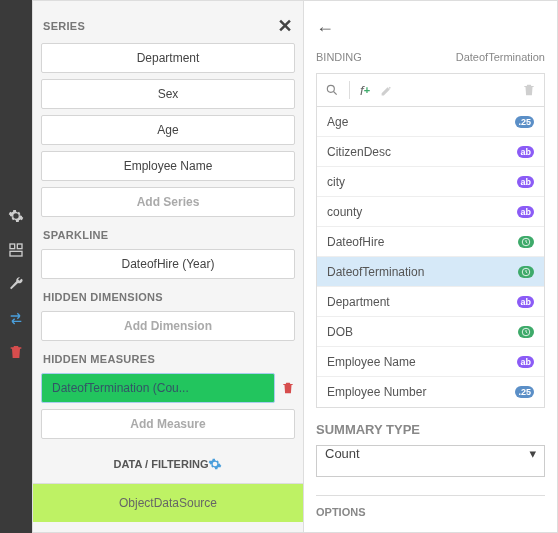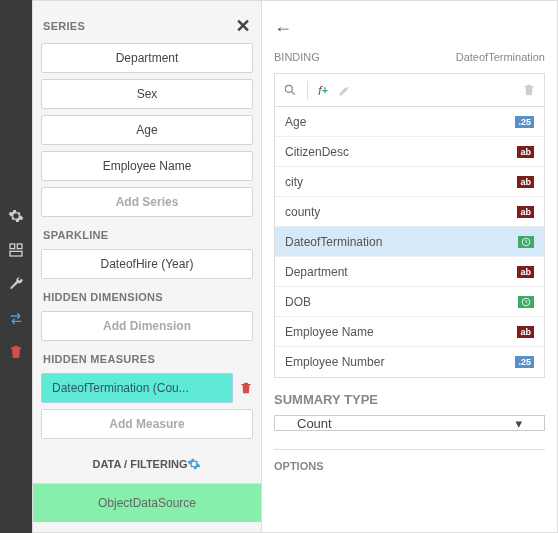--- a/index.html
+++ b/index.html
@@ -1,51 +1,51 @@
 <!DOCTYPE html>
 <html><head>
 <meta charset="utf-8">
 <style>
 * { box-sizing: border-box; margin: 0; padding: 0; font-family: Arial, sans-serif; }
 body { background: #fff; width: 558px; height: 533px; overflow: hidden; position: relative; }
 .container { display: flex; height: 100%; filter: drop-shadow(3px 3px 5px rgba(0,0,0,0.3)); }
 .tool-rail { width: 32px; background: #3a3a3a; display: flex; flex-direction: column; padding-top: 200px; gap: 2px; }
 .tool-rail .ticon { width: 32px; height: 32px; display: flex; align-items: center; justify-content: center; color: #ccc; cursor: pointer; }
 .tool-rail .ticon.red { color: #d64d4d; }
-.panel-left { width: 230px; background: #f5f5f5; border: 1px solid #ddd; display: flex; flex-direction: column; padding: 10px 8px 0 8px; overflow: hidden; }
+.panel-left { width: 272px; background: #f5f5f5; border: 1px solid #ddd; display: flex; flex-direction: column; padding: 10px 8px 0 8px; overflow: hidden; }
 .panel-right { flex: 1; background: #fff; border: 1px solid #ddd; border-left: none; display: flex; flex-direction: column; padding: 10px 12px 0 12px; overflow: hidden; }
 .section-header { font-size: 11px; color: #777; font-weight: bold; letter-spacing: 0.3px; padding: 6px 2px 8px 2px; display: flex; justify-content: space-between; align-items: center; }
 .close-x { font-size: 18px; color: #444; cursor: pointer; line-height: 1; }
 .pill { background: #fff; border: 1px solid #d5d5d5; border-radius: 2px; height: 30px; display: flex; align-items: center; justify-content: center; font-size: 12px; color: #444; margin-bottom: 6px; cursor: pointer; }
 .pill.ghost { color: #aaa; font-weight: bold; }
-.pill.selected { background: #5eead4; border-color: #a8cdef; color: #356; text-align: right; }
+.pill.selected { background: #22c55e; border-color: #a8cdef; color: #356; text-align: right; }
 .pill-row { display: flex; align-items: center; gap: 6px; margin-bottom: 6px; }
 .pill-row .pill { flex: 1; margin-bottom: 0; justify-content: flex-start; padding-left: 10px; overflow: hidden; white-space: nowrap; text-overflow: ellipsis; }
 .del-icon { color: #d64d4d; cursor: pointer; flex-shrink: 0; }
 .footer-link { text-align: center; font-size: 11px; font-weight: bold; color: #555; padding: 12px 0; display: flex; align-items: center; justify-content: center; gap: 0; }
 .footer-link .gear { color: #4a9edb; }
-.ds-block { background: #86efac; text-align: center; font-size: 12px; color: #666; padding: 12px 0; margin: 0 -8px; border-top: 1px solid #ddd; }
+.ds-block { background: #bef264; text-align: center; font-size: 12px; color: #666; padding: 12px 0; margin: 0 -8px; border-top: 1px solid #ddd; }
 .back-row { height: 30px; display: flex; align-items: center; margin-bottom: 6px; }
 .back-arrow { font-size: 18px; color: #555; cursor: pointer; }
 .binding-header { display: flex; justify-content: space-between; align-items: center; font-size: 11px; color: #888; padding: 4px 0 10px 0; }
 .tool-row { display: flex; align-items: center; border: 1px solid #ddd; height: 34px; padding: 0 8px; gap: 10px; }
 .tool-row .sep { width: 1px; height: 18px; background: #ddd; }
 .tool-row .ti { color: #888; cursor: pointer; display: flex; align-items: center; }
 .tool-row .ti.green-plus { position: relative; }
 .tool-row .spacer { flex: 1; }
 .field-list { border: 1px solid #ddd; border-top: none; }
 .field-row { display: flex; align-items: center; justify-content: space-between; height: 30px; padding: 0 10px; font-size: 12px; color: #555; border-bottom: 1px solid #eee; cursor: pointer; }
 .field-row:last-child { border-bottom: none; }
 .field-row.selected { background: #d6e9f8; }
-.badge { font-size: 9px; font-weight: bold; color: #fff; border-radius: 0; padding: 1px 3px; min-width: 16px; text-align: center; }
+.badge { font-size: 9px; font-weight: bold; color: #fff; border-radius: 6px; padding: 1px 3px; min-width: 16px; text-align: center; }
 .badge.num { background: #5b8fc7; }
-.badge.txt { background: #7f1d1d; }
+.badge.txt { background: #8b5cf6; }
 .badge.date { background: #3eaa6a; }
 .summary-label { font-size: 13px; color: #888; font-weight: bold; padding: 14px 0 8px 0; }
-.dropdown { border: 1px solid #ccc; height: 16px; display: flex; justify-content: space-between; padding: 0 22px; font-size: 13px; color: #444; cursor: pointer; }
+.dropdown { border: 1px solid #ccc; height: 32px; display: flex; justify-content: space-between; padding: 0 8px; font-size: 13px; color: #444; cursor: pointer; }
 .hr { border-top: 1px solid #ddd; margin-top: 18px; }
 .cutoff { font-size: 11px; color: #888; font-weight: bold; padding: 10px 0 0 0; }
 svg { display: block; }
 </style>
 </head>
 <body>
 
 <div class="container">
   <div class="tool-rail">
     <div class="ticon">
@@ -163,20 +163,29 @@
           <span>CitizenDesc</span>
           <span class="badge txt">ab</span>
         </div>
         <div class="field-row">
           <span>city</span>
           <span class="badge txt">ab</span>
         </div>
         <div class="field-row">
           <span>county</span>
           <span class="badge txt">ab</span>
+        </div>
+        <div class="field-row">
+          <span>DateofHire</span>
+          <span class="badge date">
+            <svg width="10" height="10" viewBox="0 0 24 24" fill="#fff">
+              <circle cx="12" cy="12" r="9" fill="none" stroke="#fff" stroke-width="2"></circle>
+              <path d="M12 7v5l3 2" stroke="#fff" stroke-width="2" fill="none"></path>
+            </svg>
+          </span>
         </div>
         <div class="field-row selected">
           <span>DateofTermination</span>
           <span class="badge date">
             <svg width="10" height="10" viewBox="0 0 24 24" fill="#fff">
               <circle cx="12" cy="12" r="9" fill="none" stroke="#fff" stroke-width="2"></circle>
               <path d="M12 7v5l3 2" stroke="#fff" stroke-width="2" fill="none"></path>
             </svg>
           </span>
         </div>

